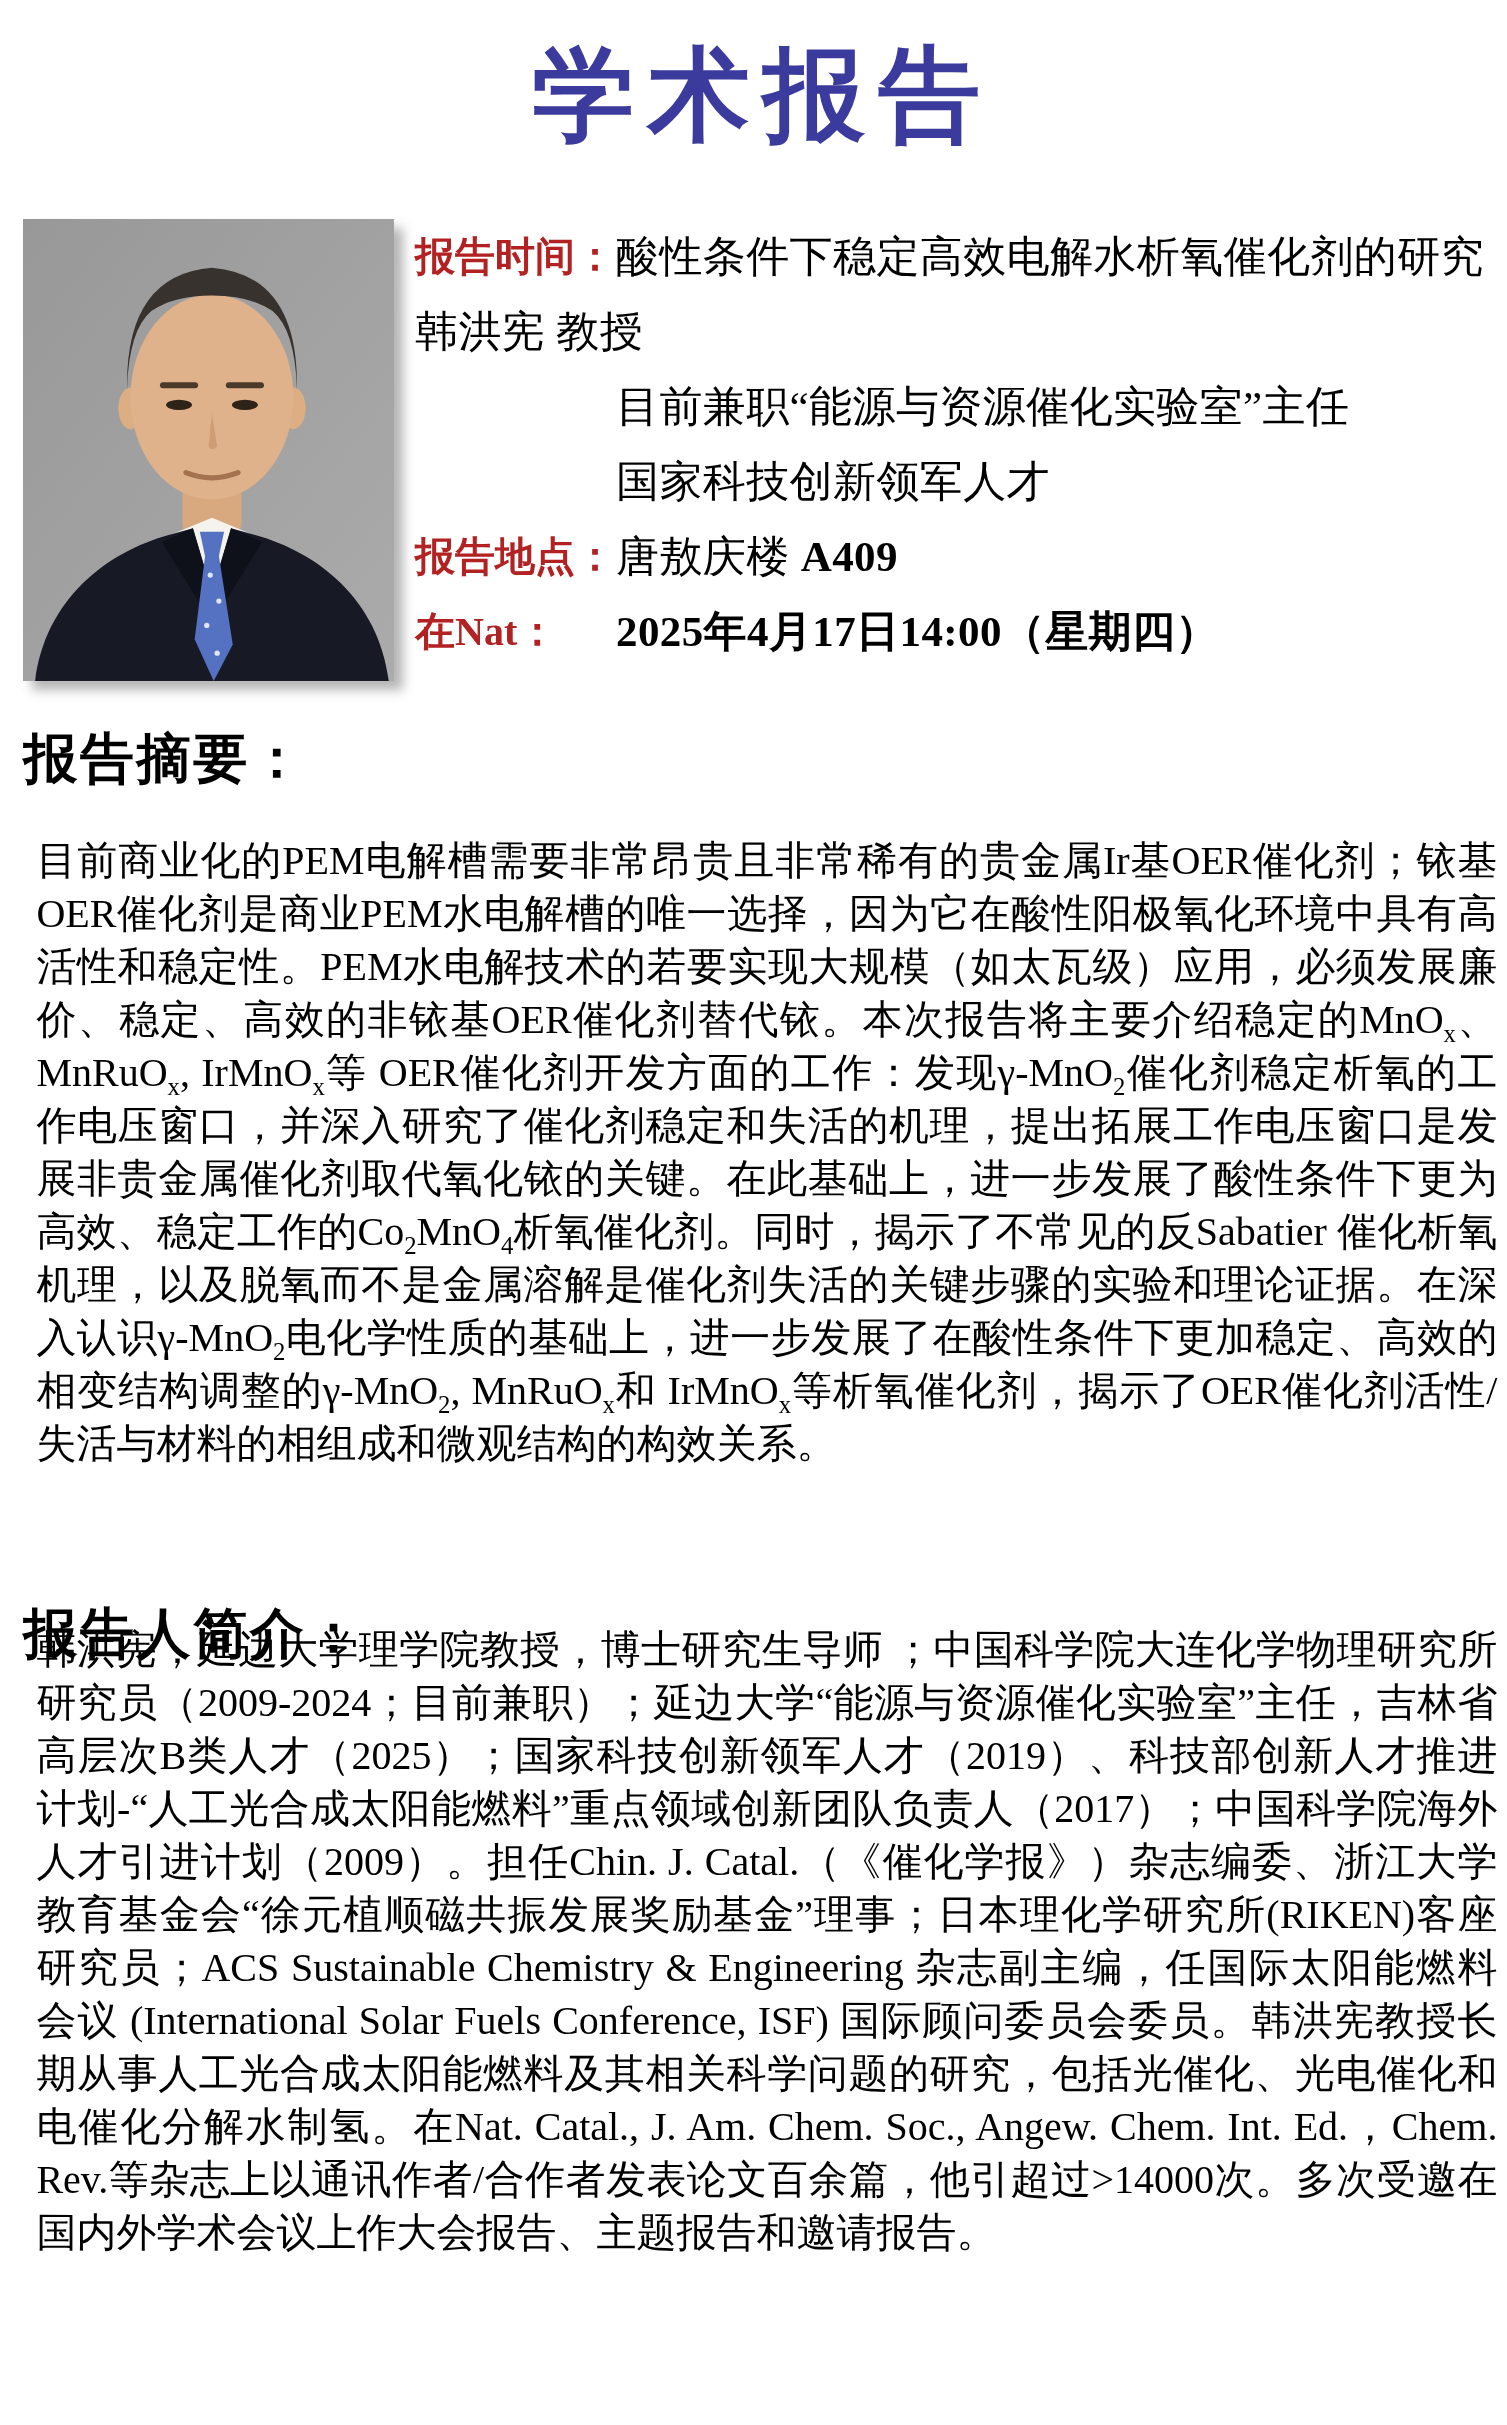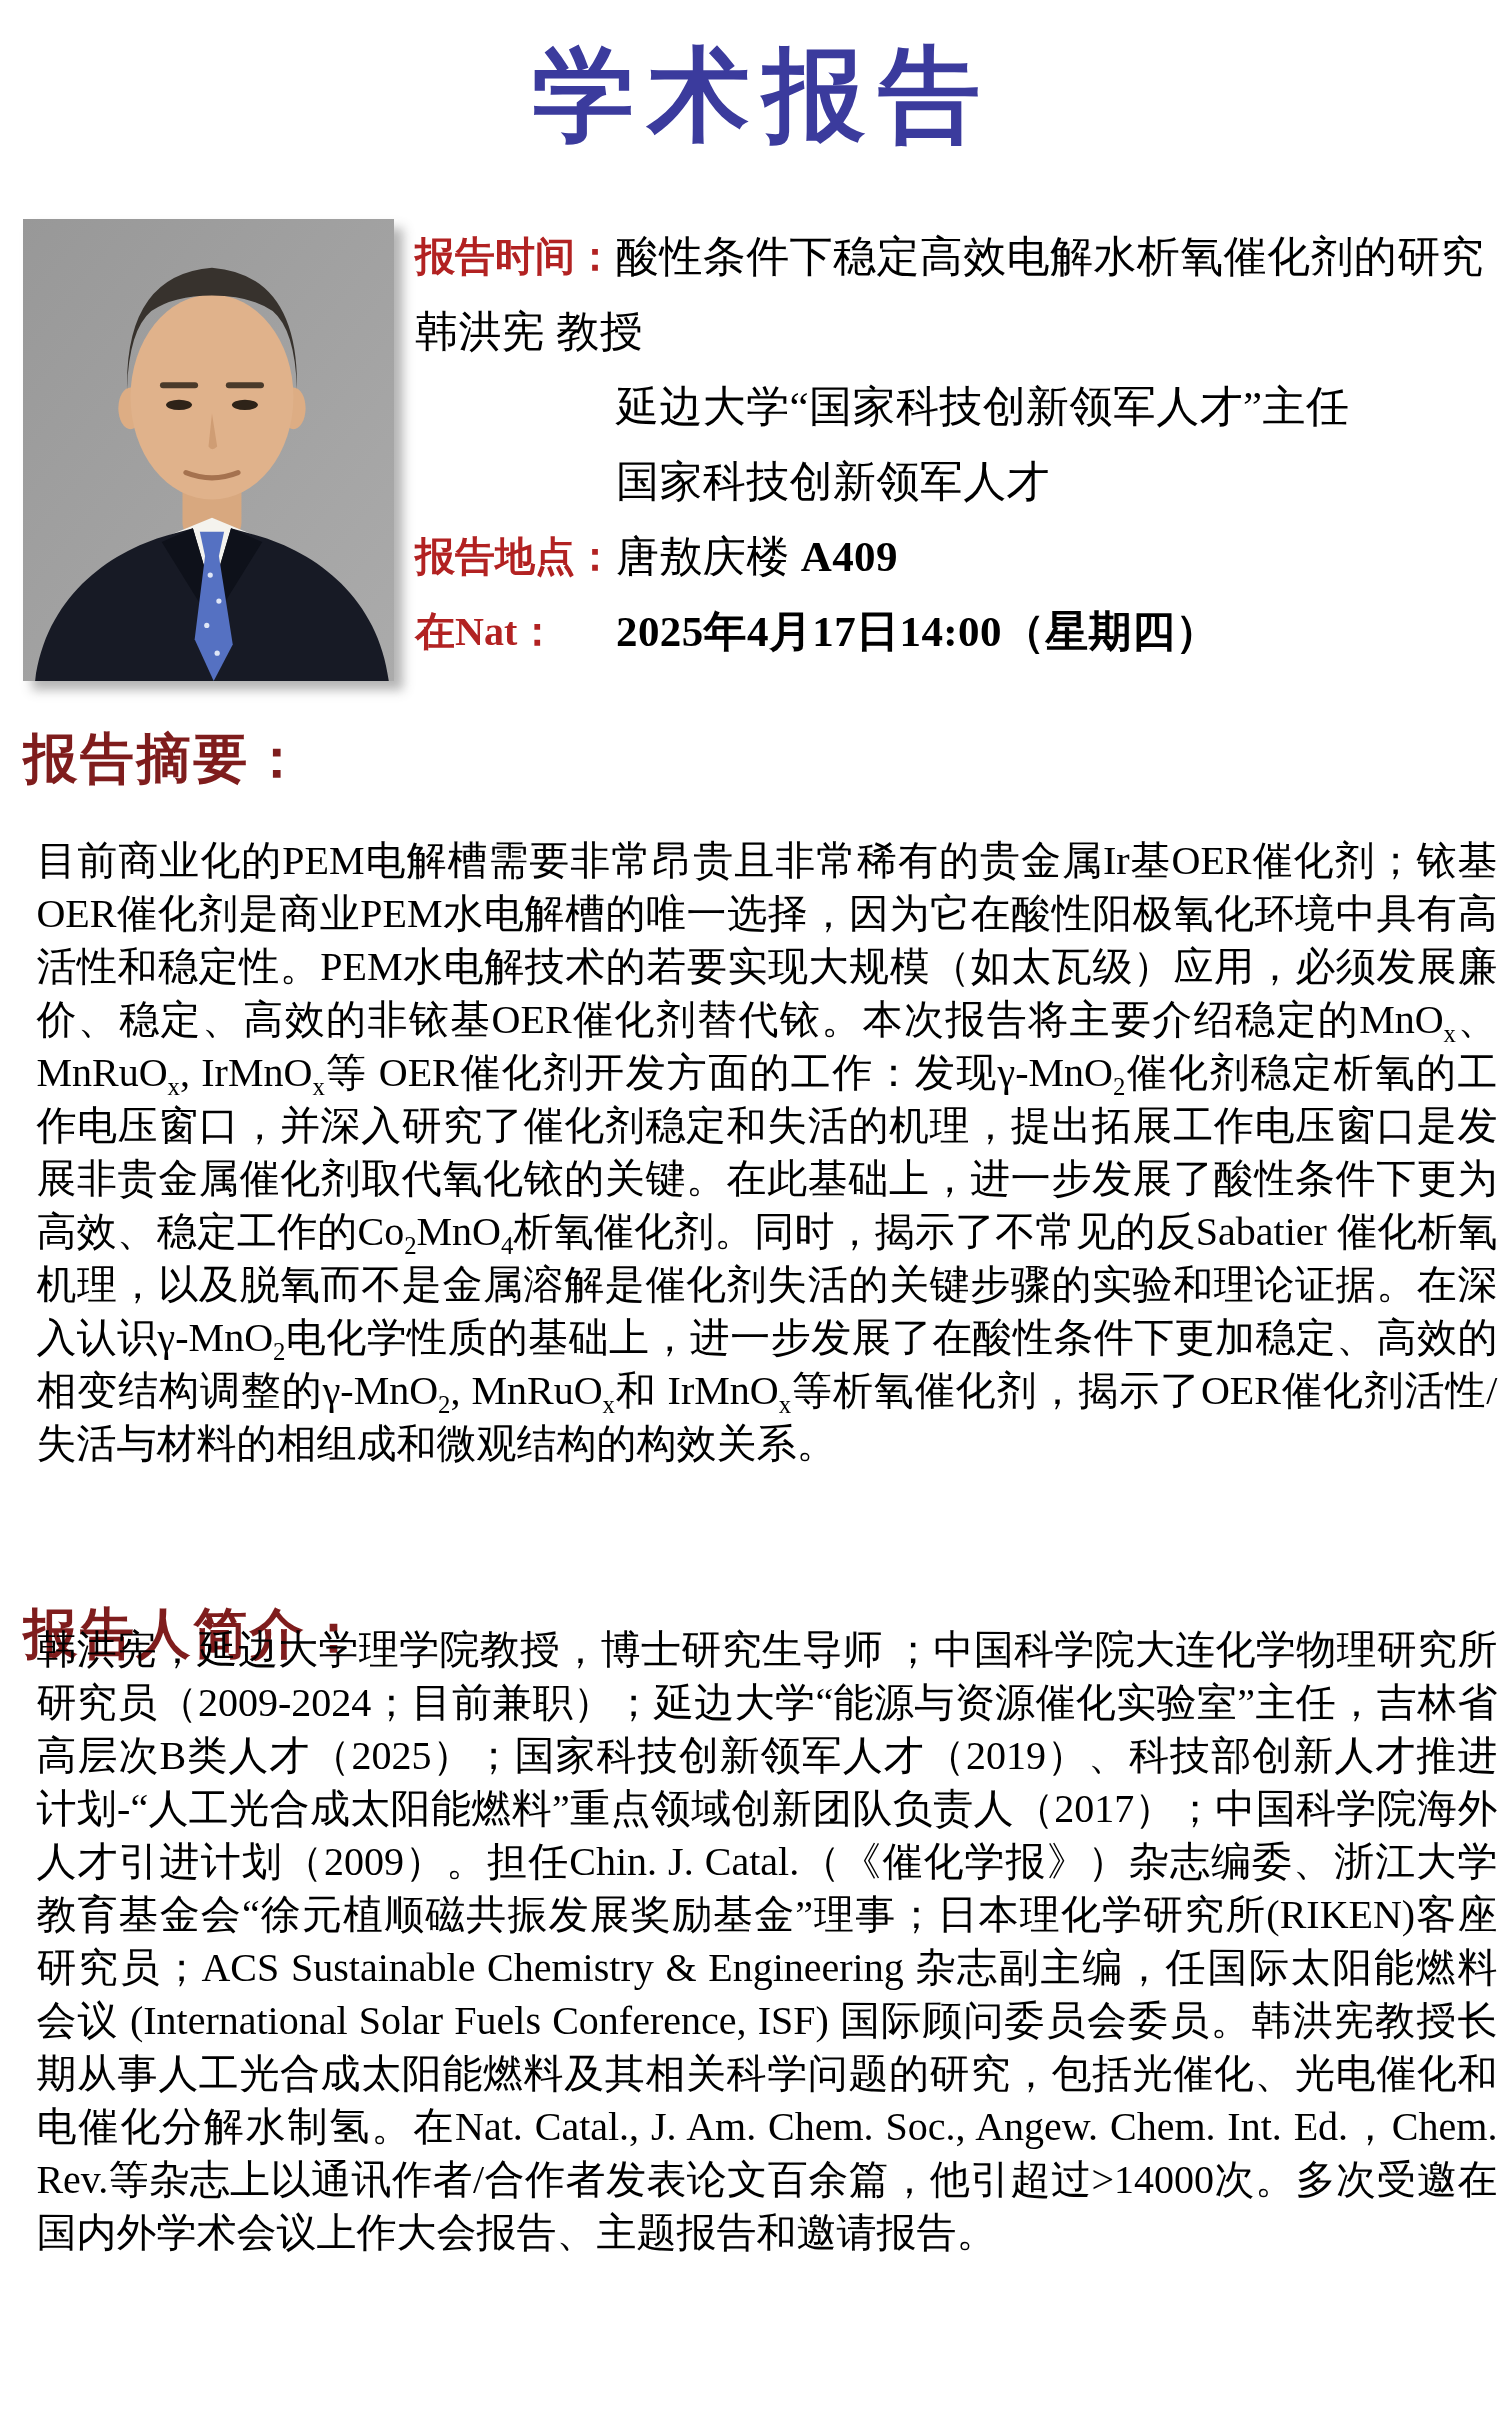--- a/index.html
+++ b/index.html
@@ -56,21 +56,21 @@
   .info-value{letter-spacing:0.4px;}
   
   .sec-heading{
     position:absolute;
     left:23.4px;
     margin:0;
     font-family:"Liberation Sans","DejaVu Sans",sans-serif;
     font-weight:900;
     font-size:54px;
     letter-spacing:2.6px;
-    color:#7f1d1d;
+    color:#000000;
   }
   #abstract-heading{top:723px;}
   #bio-heading{top:1598px;}
   
   .para{
     position:absolute;
     left:23.4px;
     width:1461px;
     margin:13px;
     font-size:40px;
@@ -139,21 +139,21 @@
   <div class="info">
       <div class="info-row">
         <span class="info-label">报告时间：</span>
         <span class="info-value">酸性条件下稳定高效电解水析氧催化剂的研究</span>
       </div>
       <div class="info-row">
         <span class="info-value">韩洪宪  教授</span>
       </div>
       <div class="info-row">
         <span class="info-label"> </span>
-        <span class="info-value">延边大学“国家科技创新领军人才”主任</span>
+        <span class="info-value">目前兼职“能源与资源催化实验室”主任</span>
       </div>
       <div class="info-row">
         <span class="info-label"> </span>
         <span class="info-value">国家科技创新领军人才</span>
       </div>
       <div class="info-row">
         <span class="info-label">报告地点：</span>
         <span class="info-value">唐敖庆楼 <b>A409</b></span>
       </div>
       <div class="info-row">

